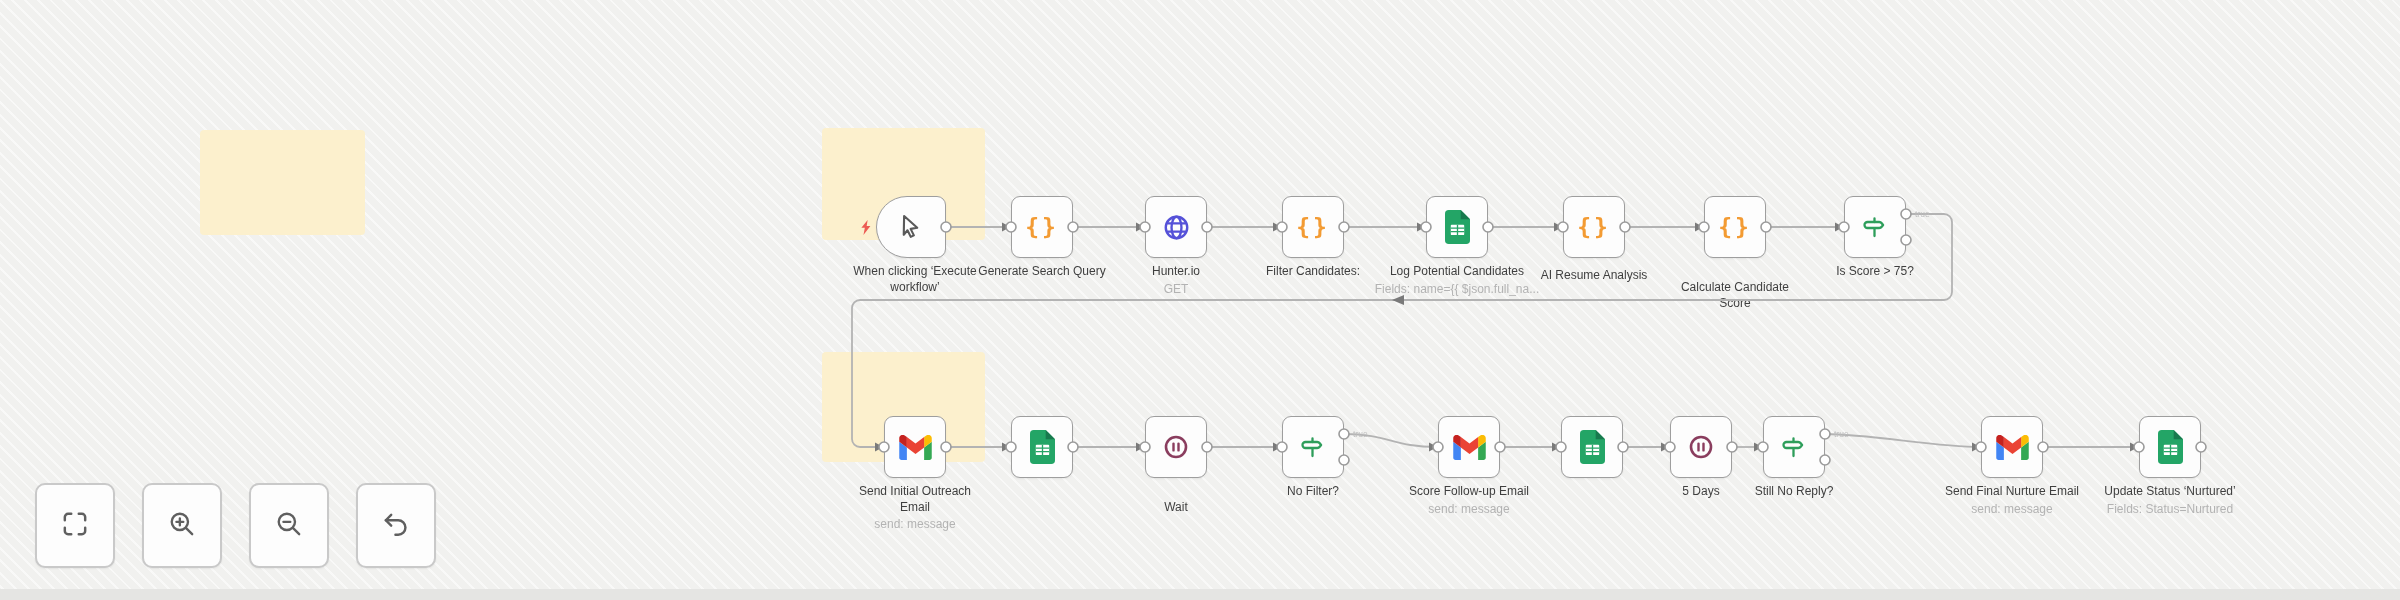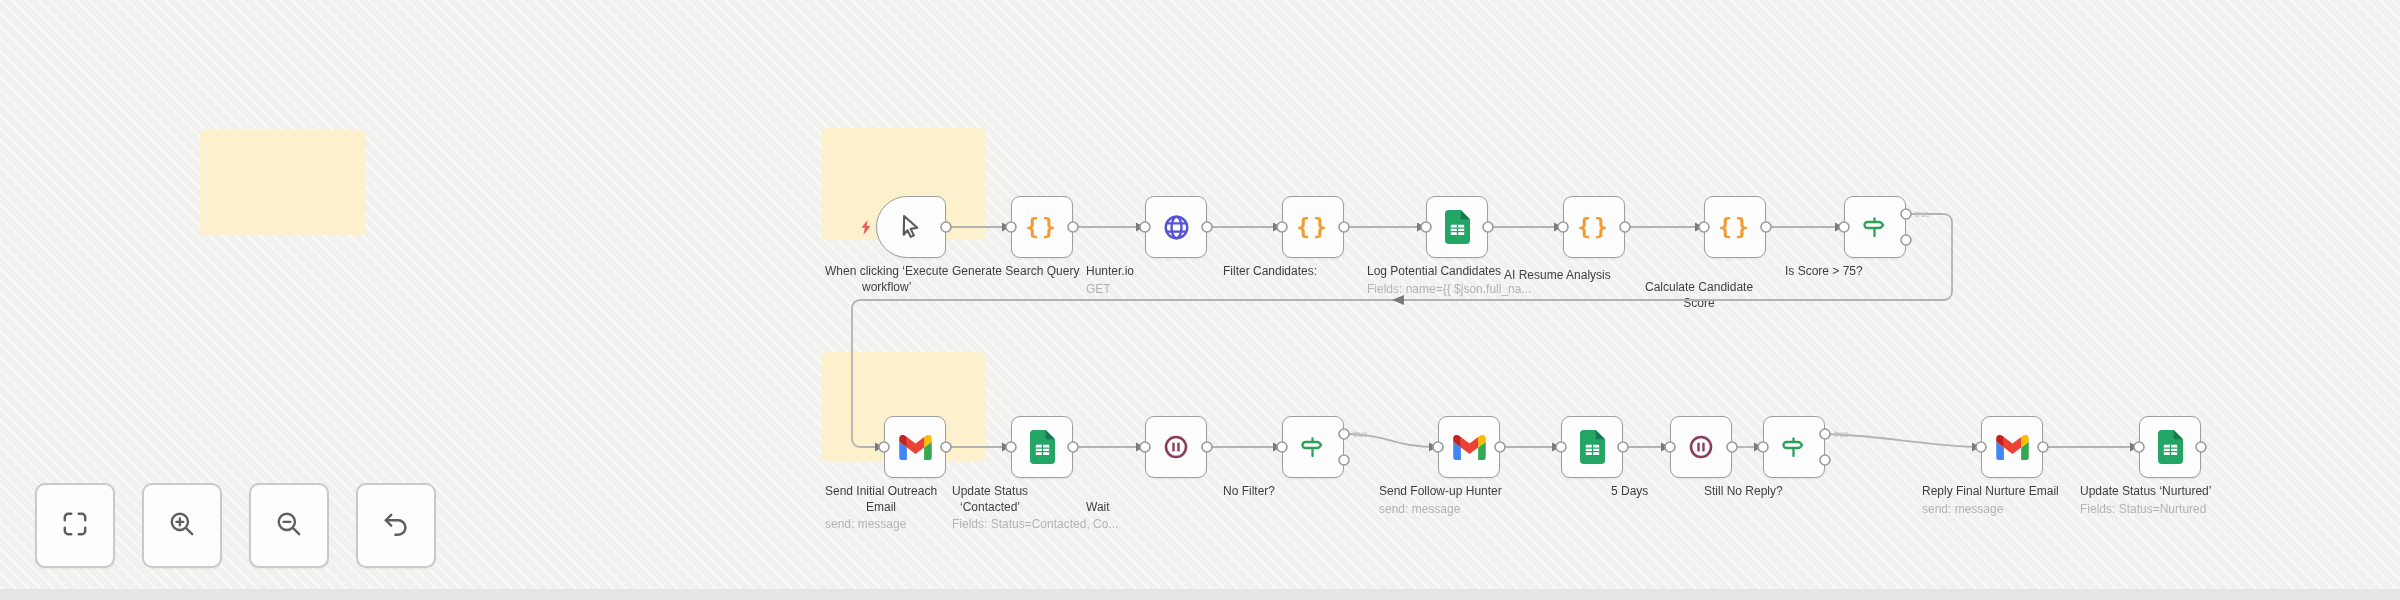--- a/index.html
+++ b/index.html
@@ -14,21 +14,21 @@
   .node{
     position:absolute;width:62px;height:62px;background:#fdfdfd;
     border:1.5px solid #9e9e9e;border-radius:9px;z-index:2;
     display:flex;align-items:center;justify-content:center;
     box-shadow:0 1px 2px rgba(60,60,60,.08);box-sizing:border-box;
   }
   .node.trigger{width:70px;border-radius:31px 9px 9px 31px;}
   .node-icon{display:flex;align-items:center;justify-content:center;}
   .code-glyph{font-family:"DejaVu Sans Mono",monospace;font-weight:bold;font-size:23px;letter-spacing:3px;}
   .node-caption{
-    position:absolute;width:180px;z-index:2;display:flex;flex-direction:column;align-items:flex-start;
+    position:absolute;width:180px;z-index:2;display:flex;flex-direction:column;align-items:center;
   }
   .node-label{
     font-size:12px;line-height:1.3;color:#3f3f3f;text-align:center;white-space:pre-line;font-weight:500;
   }
   .node-sublabel{font-size:12px;color:#b3b3b3;margin-top:2px;text-align:center;white-space:nowrap;}
   .bolt-badge{position:absolute;z-index:2;width:14px;height:16px;display:flex;align-items:center;}
   #wires{position:absolute;left:0;top:0;width:2400px;height:600px;z-index:3;pointer-events:none;}
   #controls{position:absolute;left:35px;top:483px;display:flex;gap:27px;z-index:4;}
   .ctrl-btn{
     width:80px;height:85px;background:#fdfdfd;border:2px solid #c9c9c9;border-radius:10px;
@@ -175,25 +175,20 @@
     <div class="node" style="left: 1011px; top: 416px;">
       <span class="node-icon">
         <svg width="25" height="34" viewBox="0 0 28 38">
           <path fill="#23a566" d="M17.6 0H4.2A4.2 4.2 0 0 0 0 4.2v29.6A4.2 4.2 0 0 0 4.2 38h19.6a4.2 4.2 0 0 0 4.2-4.2V10.4L17.6 0z"></path>
           <path fill="#18794e" d="M17.6 0v10.4H28L17.6 0z"></path>
           <rect x="6.5" y="16.5" width="15" height="11.5" rx="1" fill="#ffffff"></rect>
           <path stroke="#23a566" stroke-width="1.5" d="M14 16.5V28M6.5 20.3h15M6.5 24.2h15"></path>
         </svg>
       </span>
     </div>
-    <div class="node-caption" style="left: 952px; top: 484px;">
-      <div class="node-label">Update Status
-‘Contacted’</div>
-      <div class="node-sublabel">Fields: Status=Contacted, Co...</div>
-    </div>
     <div class="node" style="left: 1145px; top: 416px;">
       <span class="node-icon">
         <svg width="30" height="30" viewBox="0 0 30 30" fill="none" stroke="#8a3d5e">
           <circle cx="15" cy="15" r="10" stroke-width="2.6"></circle>
           <path d="M12.5 11.6v6.8M17.5 11.6v6.8" stroke-width="2.4" stroke-linecap="round"></path>
         </svg>
       </span>
     </div>
     <div class="node-caption" style="left: 1086px; top: 500px;">
       <div class="node-label">Wait</div>
@@ -214,21 +209,21 @@
         <svg width="33" height="25" viewBox="0 0 52 40">
           <path fill="#4285F4" d="M3.6 40h8.6V19.9L0 10.7v25.7C0 38.4 1.6 40 3.6 40z"></path>
           <path fill="#34A853" d="M39.8 40h8.6c2 0 3.6-1.6 3.6-3.6V10.7l-12.2 9.2z"></path>
           <path fill="#FBBC04" d="M39.8 3.3v16.6L52 10.7V5.1c0-4.5-5.1-7-8.7-4.3z"></path>
           <path fill="#C5221F" d="M0 5.1v5.6l12.2 9.2V3.3L8.7.8C5.1-1.9 0 .6 0 5.1z"></path>
           <path fill="#EA4335" d="M12.2 19.9V3.3L26 13.6 39.8 3.3v16.6L26 30.2z"></path>
         </svg>
       </span>
     </div>
     <div class="node-caption" style="left: 1379px; top: 484px;">
-      <div class="node-label">Send Follow-up Hunter</div>
+      <div class="node-label">Score Follow-up Email</div>
       <div class="node-sublabel">send: message</div>
     </div>
     <div class="node" style="left: 1561px; top: 416px;">
       <span class="node-icon">
         <svg width="25" height="34" viewBox="0 0 28 38">
           <path fill="#23a566" d="M17.6 0H4.2A4.2 4.2 0 0 0 0 4.2v29.6A4.2 4.2 0 0 0 4.2 38h19.6a4.2 4.2 0 0 0 4.2-4.2V10.4L17.6 0z"></path>
           <path fill="#18794e" d="M17.6 0v10.4H28L17.6 0z"></path>
           <rect x="6.5" y="16.5" width="15" height="11.5" rx="1" fill="#ffffff"></rect>
           <path stroke="#23a566" stroke-width="1.5" d="M14 16.5V28M6.5 20.3h15M6.5 24.2h15"></path>
         </svg>
@@ -261,21 +256,21 @@
         <svg width="33" height="25" viewBox="0 0 52 40">
           <path fill="#4285F4" d="M3.6 40h8.6V19.9L0 10.7v25.7C0 38.4 1.6 40 3.6 40z"></path>
           <path fill="#34A853" d="M39.8 40h8.6c2 0 3.6-1.6 3.6-3.6V10.7l-12.2 9.2z"></path>
           <path fill="#FBBC04" d="M39.8 3.3v16.6L52 10.7V5.1c0-4.5-5.1-7-8.7-4.3z"></path>
           <path fill="#C5221F" d="M0 5.1v5.6l12.2 9.2V3.3L8.7.8C5.1-1.9 0 .6 0 5.1z"></path>
           <path fill="#EA4335" d="M12.2 19.9V3.3L26 13.6 39.8 3.3v16.6L26 30.2z"></path>
         </svg>
       </span>
     </div>
     <div class="node-caption" style="left: 1922px; top: 484px;">
-      <div class="node-label">Reply Final Nurture Email</div>
+      <div class="node-label">Send Final Nurture Email</div>
       <div class="node-sublabel">send: message</div>
     </div>
     <div class="node" style="left: 2139px; top: 416px;">
       <span class="node-icon">
         <svg width="25" height="34" viewBox="0 0 28 38">
           <path fill="#23a566" d="M17.6 0H4.2A4.2 4.2 0 0 0 0 4.2v29.6A4.2 4.2 0 0 0 4.2 38h19.6a4.2 4.2 0 0 0 4.2-4.2V10.4L17.6 0z"></path>
           <path fill="#18794e" d="M17.6 0v10.4H28L17.6 0z"></path>
           <rect x="6.5" y="16.5" width="15" height="11.5" rx="1" fill="#ffffff"></rect>
           <path stroke="#23a566" stroke-width="1.5" d="M14 16.5V28M6.5 20.3h15M6.5 24.2h15"></path>
         </svg>

